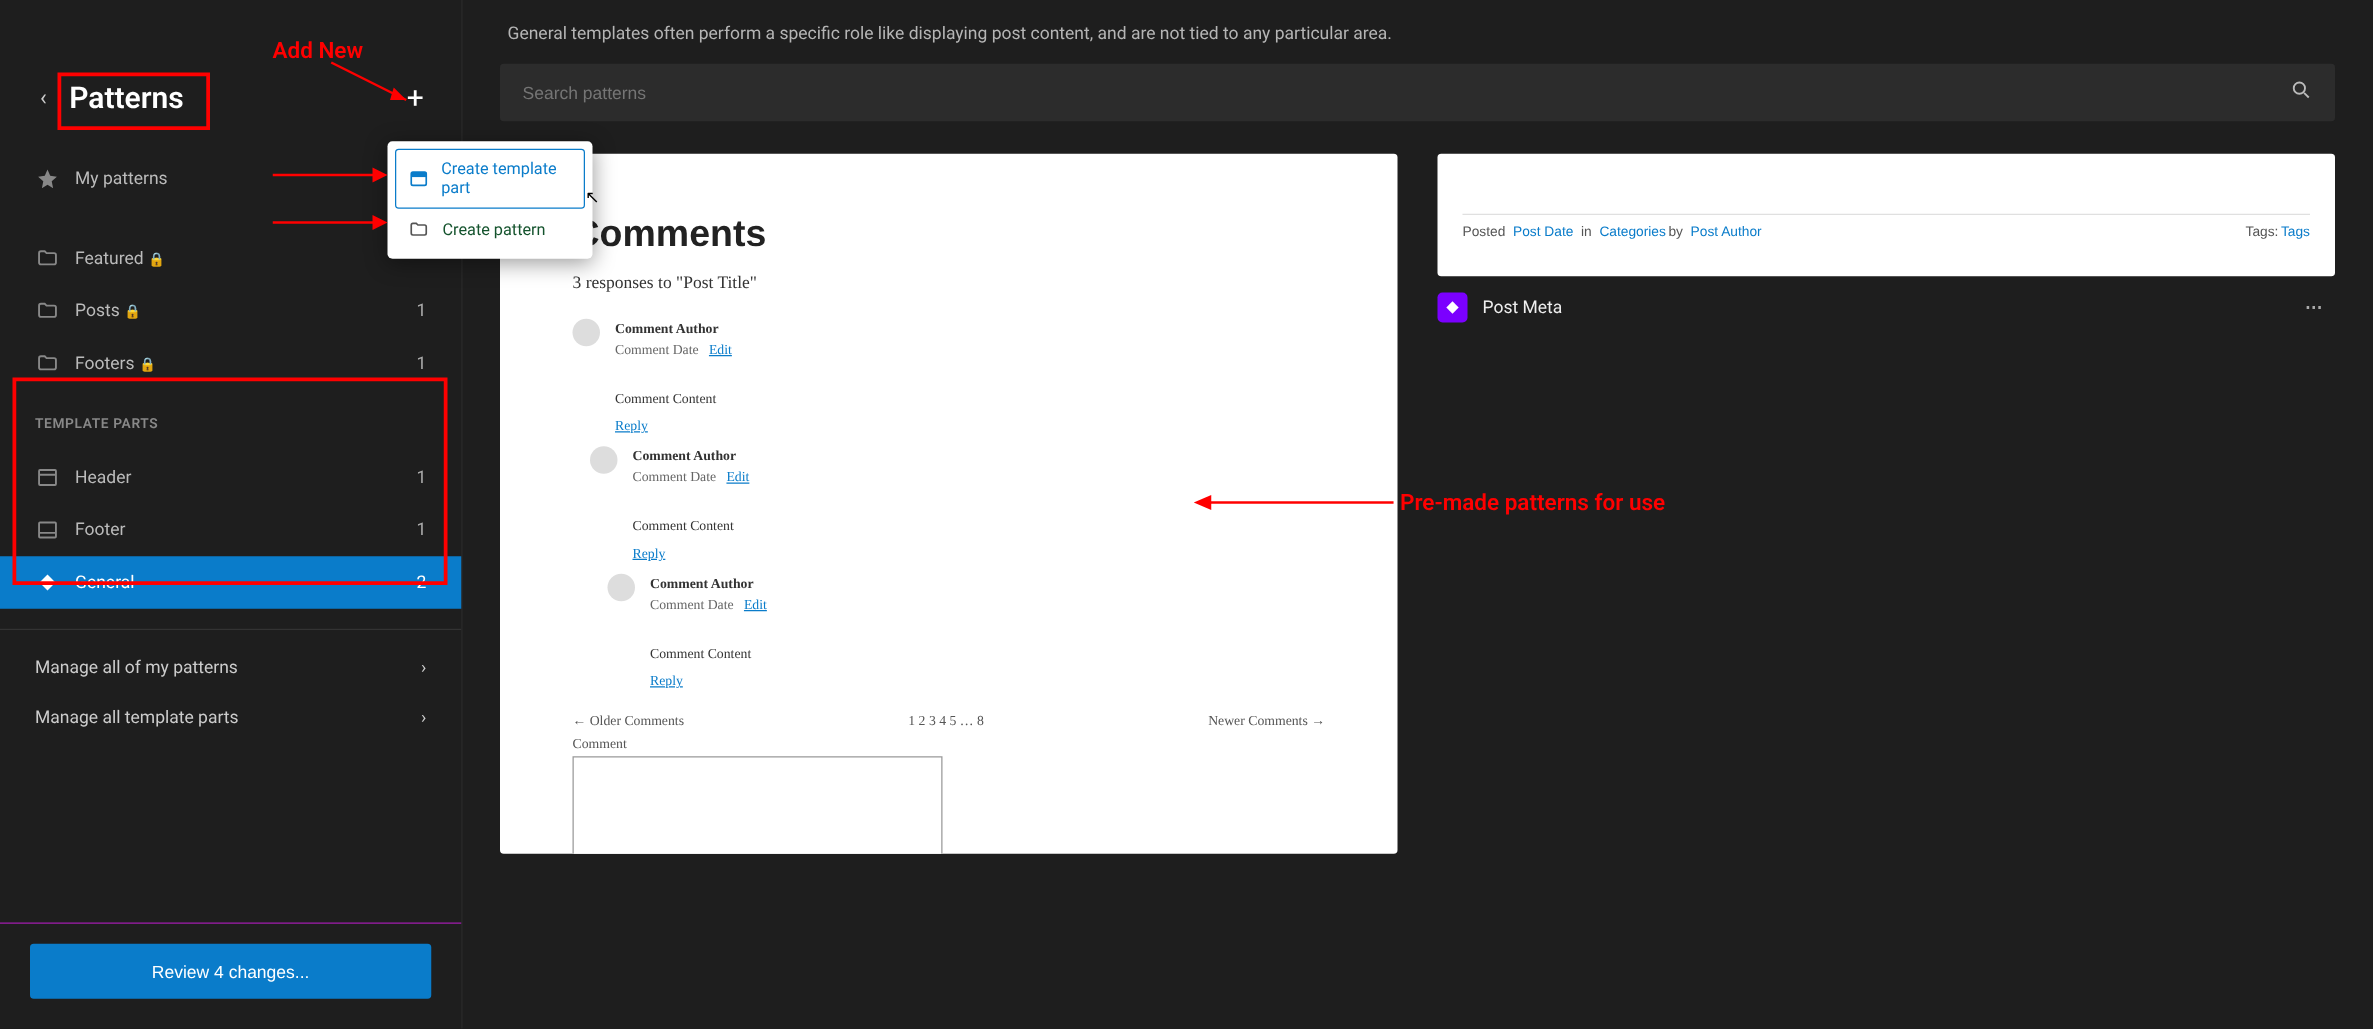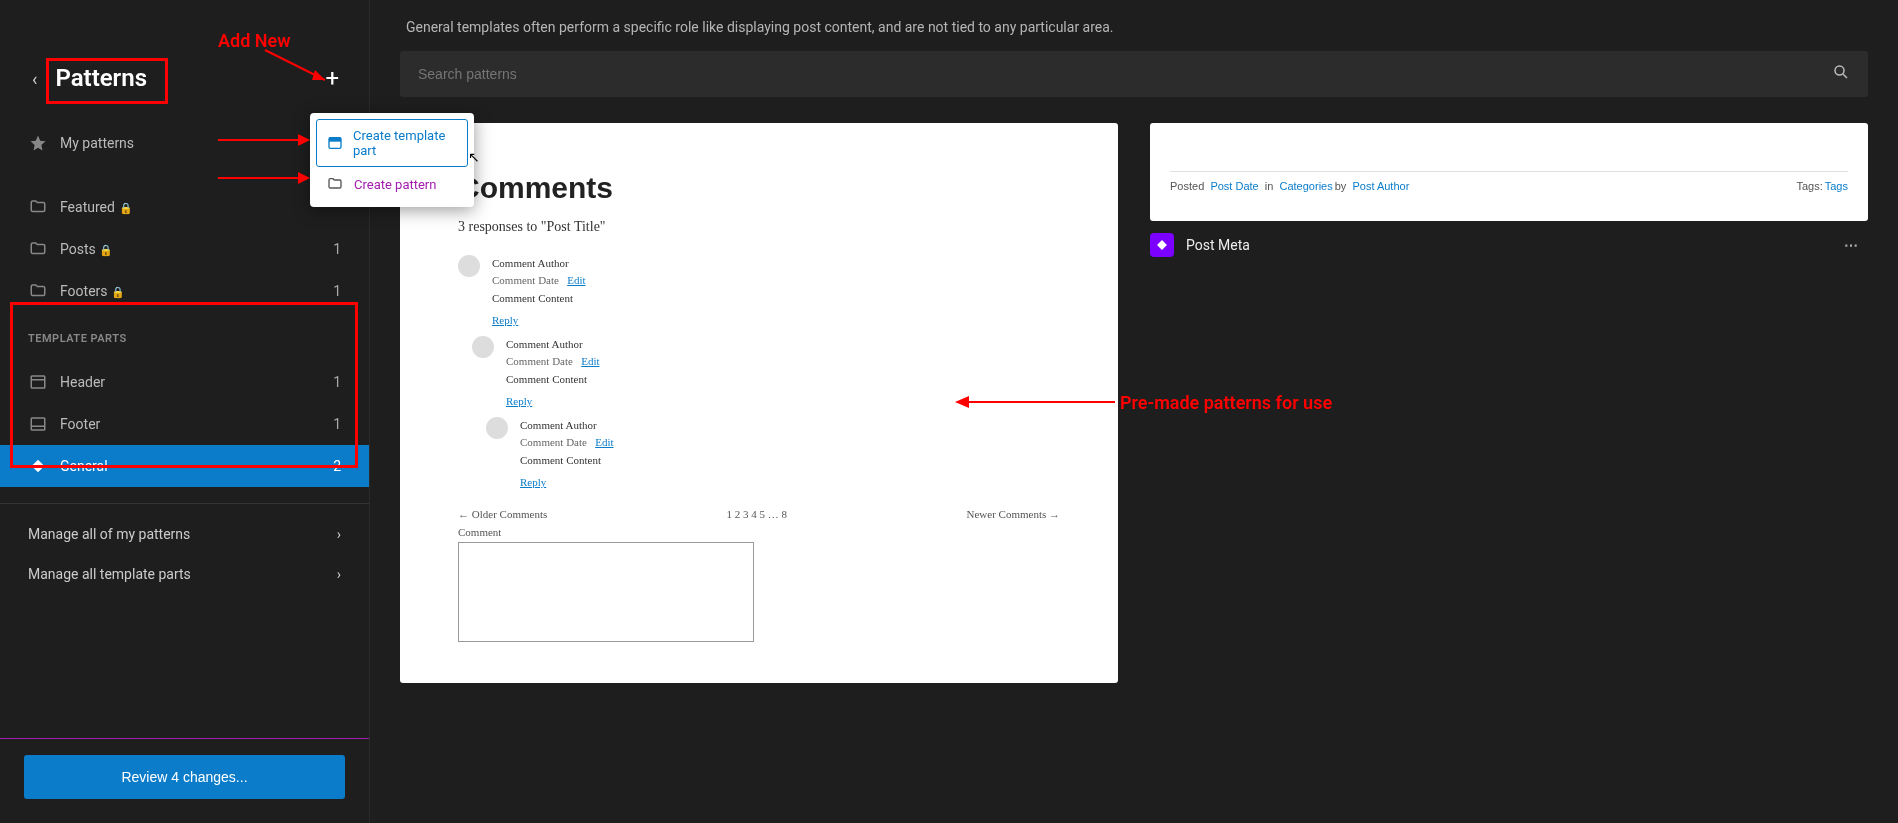--- a/index.html
+++ b/index.html
@@ -110,21 +110,21 @@
     z-index: 50;
   }
   .pop-item {
     display: flex;
     align-items: center;
     gap: 10px;
     padding: 8px 10px;
     font-size: 13px;
     cursor: pointer;
     border-radius: 3px;
-    color: #a21caf;
+    color: #14532d;
   }
   .pop-item.highlighted {
     border: 1.5px solid #0a7cca;
     color: #0a7cca;
   }
   .pop-item .pop-icon { width: 18px; height: 18px; display:flex; align-items:center; justify-content:center; }
 
   
   .main {
     position: absolute;
@@ -182,23 +182,23 @@
 
   
   .cp-heading { font-size: 30px; font-weight: 600; margin-bottom: 14px; font-family: -apple-system, sans-serif;}
   .cp-sub { font-size: 14px; color: #333; margin-bottom: 20px; }
   .comment { display: flex; gap: 12px; margin-bottom: 10px; font-size: 11px; }
   .comment.indent1 { margin-left: 14px; }
   .comment.indent2 { margin-left: 28px; }
   .avatar { width: 22px; height: 22px; border-radius: 50%; background: #ddd; flex-shrink: 0; }
   .comment-body { flex: 1; }
   .comment-meta { color: #666; margin-bottom: 4px; line-height:1.5;}
-  .comment-author { color: #333; font-weight:400; }
+  .comment-author { color: #333; font-weight:700; }
   .comment-link { color: #0a7cca; text-decoration: underline; cursor:pointer;}
-  .comment-content { color: #333; margin: 4px 0 10px; }
+  .comment-content { color: #333; margin: 25px 0 10px; }
   .reply { color: #0a7cca; text-decoration: underline; font-size: 11px; cursor:pointer;}
   .pager { display: flex; justify-content: space-between; align-items: center; font-size: 11px; color: #555; padding: 10px 0 6px; }
   .leave-reply { font-size: 20px; font-weight:500; margin: 8px 0; font-family:-apple-system,sans-serif;}
   .comment-label { font-size: 11px; color: #555; margin-bottom: 4px; }
   .comment-box { width: 296px; height: 100px; border: 1px solid #999; background:#fff;}
 
   
   .anno { position: absolute; pointer-events: none; z-index: 100; }
   .anno-box { border: 3px solid red; }
   .anno-text { color: red; font-weight: 600; font-size: 18px; }

